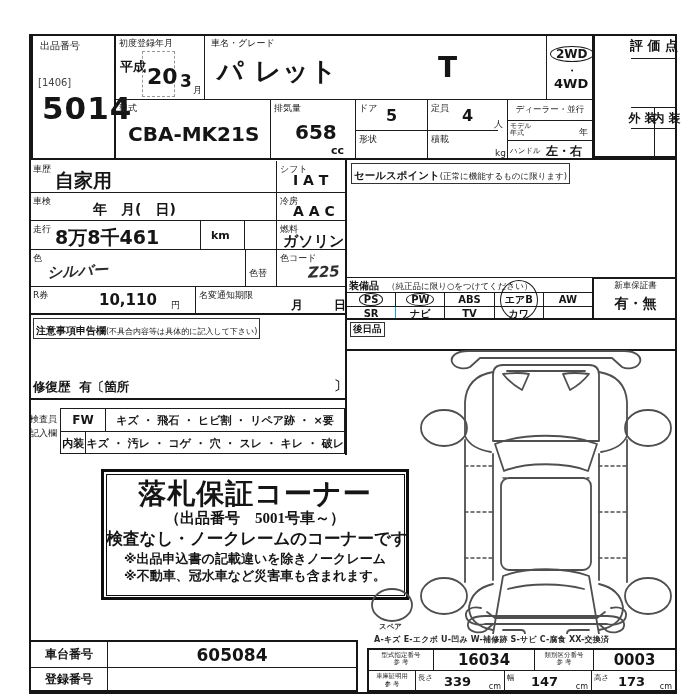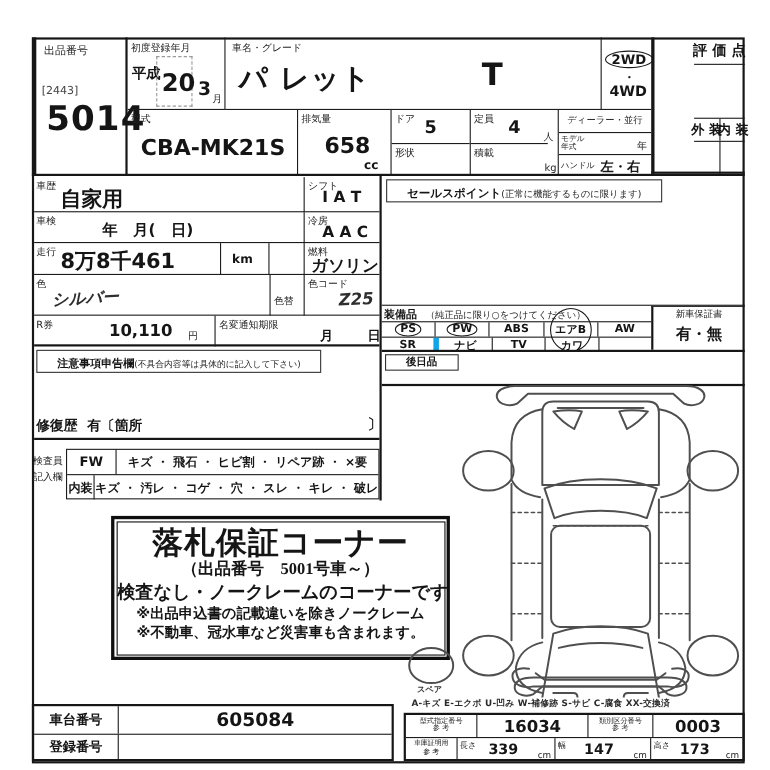--- a/index.html
+++ b/index.html
@@ -2,35 +2,35 @@
 <html><head>
 <meta charset="utf-8">
 <style>
   html,body{margin:0;padding:0;}
   body{width:700px;height:700px;background:#fff;font-family:"DejaVu Sans","Liberation Sans",sans-serif;color:#1b1b1b;}
   #sheet{position:relative;width:700px;height:700px;background:#fff;overflow:hidden;}
   .a{position:absolute;box-sizing:border-box;}
   .bd{border:1.6px solid #1c1c1c;}
   .lbl{font-size:9px;color:#222;white-space:nowrap;}
   .val{font-weight:bold;color:#151515;white-space:nowrap;}
-  .boxedlbl{border:1px solid #333;padding:0 18px;display:inline-block;}
+  .boxedlbl{border:1px solid #333;padding:0 2px;display:inline-block;}
   .hand{font-style:italic;font-weight:bold;color:#2e2e2e;transform:rotate(-3deg);white-space:nowrap;}
   .circ{border:1.6px solid #1a1a1a;border-radius:50%;padding:0 5px;display:inline-block;}
   .ctr{display:flex;align-items:center;justify-content:center;}
 </style>
 </head>
 <body>
 
 <div id="sheet">
 
   <div class="a" style="left:29px;top:34px;width:648px;height:660px;border:2.4px solid #161616;"></div>
 
   <div class="a" style="left:29px;top:34px;width:87px;height:126px;border-right:2px solid #161616;border-left:4px solid #161616;">
     <div class="lbl a" style="left:7px;top:5px;font-size:10px;">出品番号</div>
-    <div class="a" style="left:5px;top:43px;font-size:10px;color:#444;">[2443]</div>
+    <div class="a" style="left:5px;top:43px;font-size:10px;color:#444;">[1406]</div>
     <div class="val a" style="left:9px;top:56px;font-size:31px;letter-spacing:1px;">5014</div>
   </div>
 
   <div class="a" style="left:116px;top:34px;width:89px;height:66px;border-right:1.6px solid #1c1c1c;border-bottom:1.6px solid #1c1c1c;">
     <div class="lbl a" style="left:3px;top:3px;">初度登録年月</div>
     <div class="val a" style="left:4px;top:24px;font-size:13px;">平成</div>
     <div class="a" style="left:26px;top:17px;width:33px;height:46px;border:1px dashed #999;"></div>
     <div class="val a" style="left:31px;top:30px;font-size:22px;">20</div>
     <div class="val a" style="left:64px;top:37px;font-size:17px;">3</div>
     <div class="lbl a" style="left:77px;top:50px;">月</div>
@@ -174,21 +174,21 @@
           <span class="val" style="font-size:10px;">ABS</span>
         </div>
       <div class="ctr" style="width:20%;border-right:1px solid #1c1c1c;">
           <span class="val circ" style="font-size:10px;border-width:1.3px;padding:12px 4px;">エアB</span>
         </div>
       <div class="ctr" style="width:20%;">
           <span class="val" style="font-size:10px;">AW</span>
         </div>
     </div>
     <div style="display:flex;height:13px;border-top:1px solid #1c1c1c;">
-      <div class="ctr" style="width:20%;border-right:5px solid #0ea5e9;text-align:right;">
+      <div class="ctr" style="width:20%;border-right:1px solid #0ea5e9;text-align:right;">
           <span class="val" style="font-size:10px;">SR</span>
         </div>
       <div class="ctr" style="width:20%;border-right:1px solid #1c1c1c;">
           <span class="val" style="font-size:10px;">ナビ</span>
         </div>
       <div class="ctr" style="width:20%;border-right:1px solid #1c1c1c;">
           <span class="val" style="font-size:10px;">TV</span>
         </div>
       <div class="ctr" style="width:20%;border-right:1px solid #1c1c1c;">
           <span class="val" style="font-size:10px;">カワ</span>

